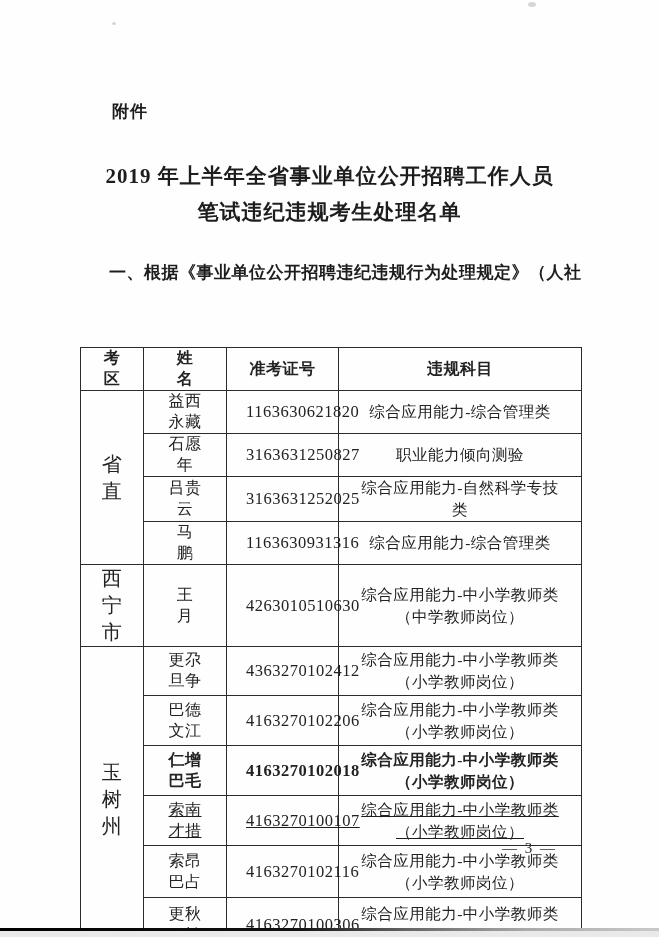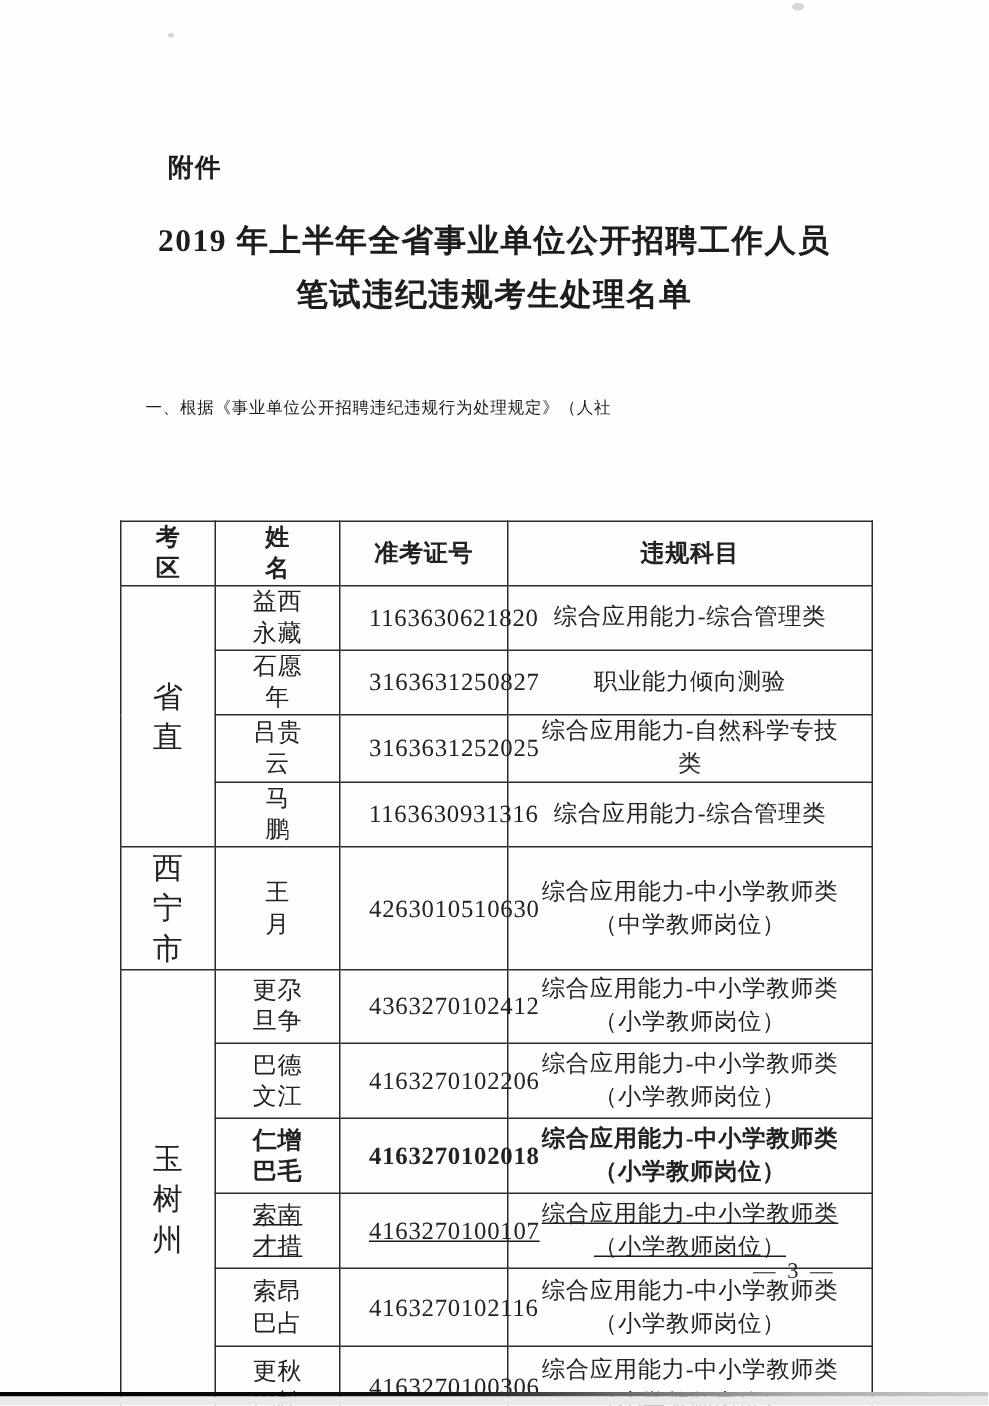--- a/index.html
+++ b/index.html
@@ -17,35 +17,35 @@
     position: absolute;
     left: 75px; top: 100px;
     font-family: "Liberation Sans", "DejaVu Sans", sans-serif;
     font-weight: 700;
     font-size: 17px;
     letter-spacing: 1px;
     padding-left: 37px;
   }
   .doc-title {
     position: absolute;
-    left: 0; top: 142px;
+    left: 0; top: 158px;
     width: 659px;
     text-align: center;
     font-weight: 700;
     font-size: 21px;
     line-height: 36px;
     letter-spacing: 1px;
   }
   .paragraph {
     position: absolute;
     left: 75px; top: 256px;
     width: 515px;
     font-family: "Liberation Sans", "DejaVu Sans", sans-serif;
-    font-weight: 400;
-    font-size: 11px;
+    font-weight: 700;
+    font-size: 17px;
     line-height: 33px;
     letter-spacing: 0.5px;
     text-align: justify;
   }
   .paragraph .line1 { text-indent: 2em; }
   table.violation-table {
     position: absolute;
     left: 80px; top: 347px;
     width: 501px;
     border-collapse: collapse;

